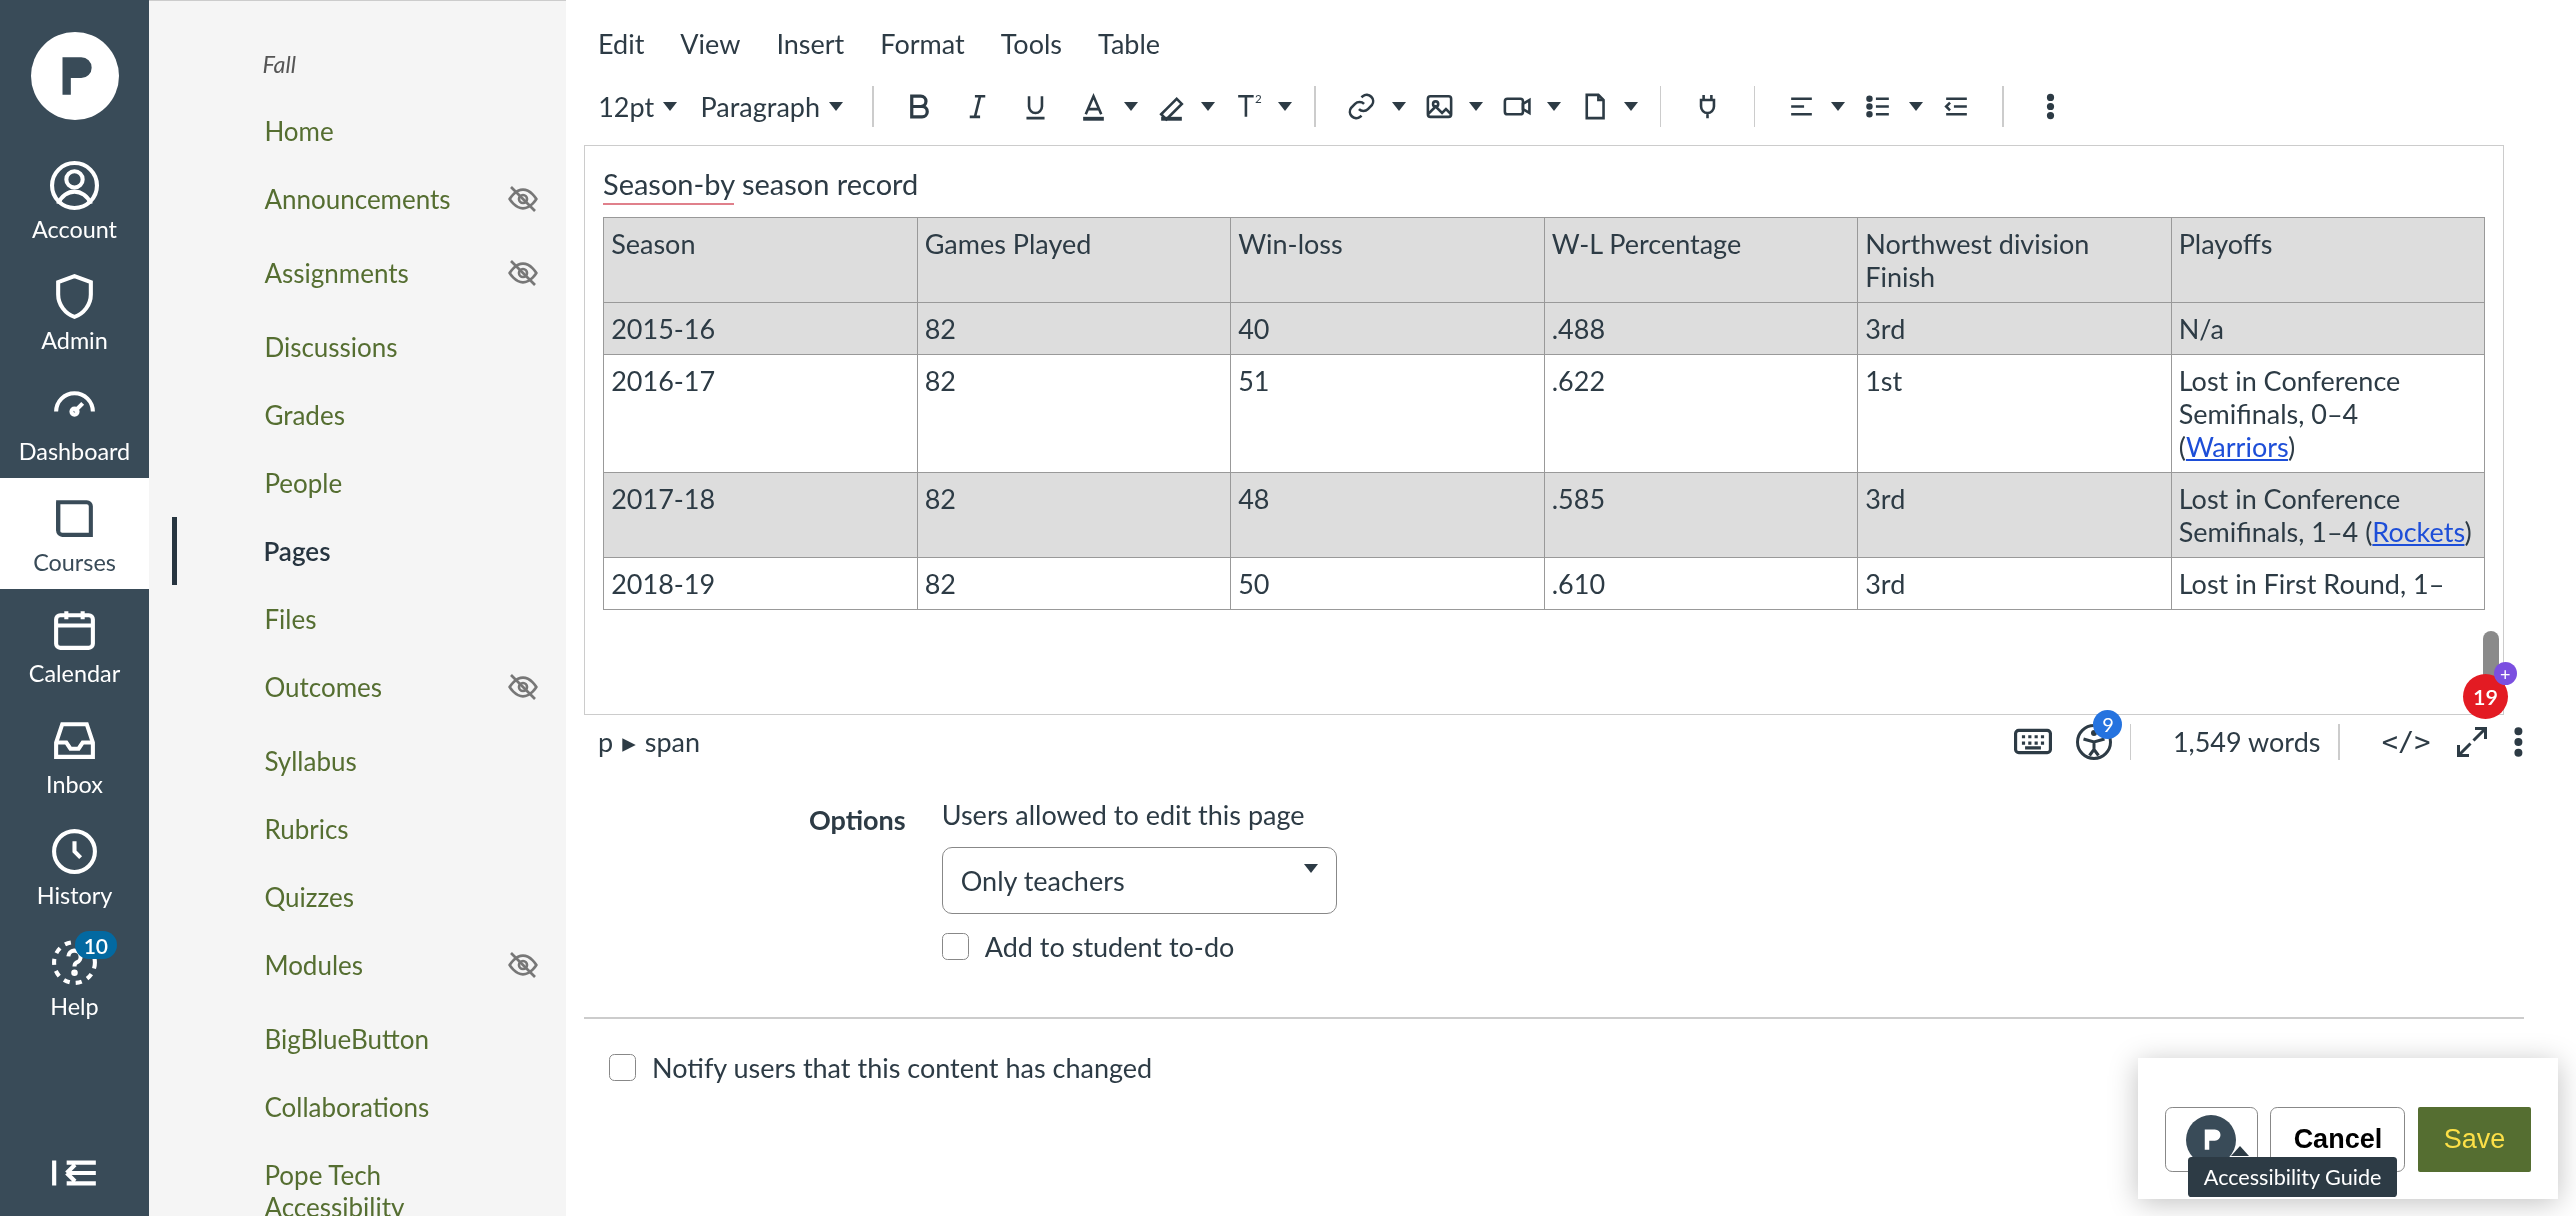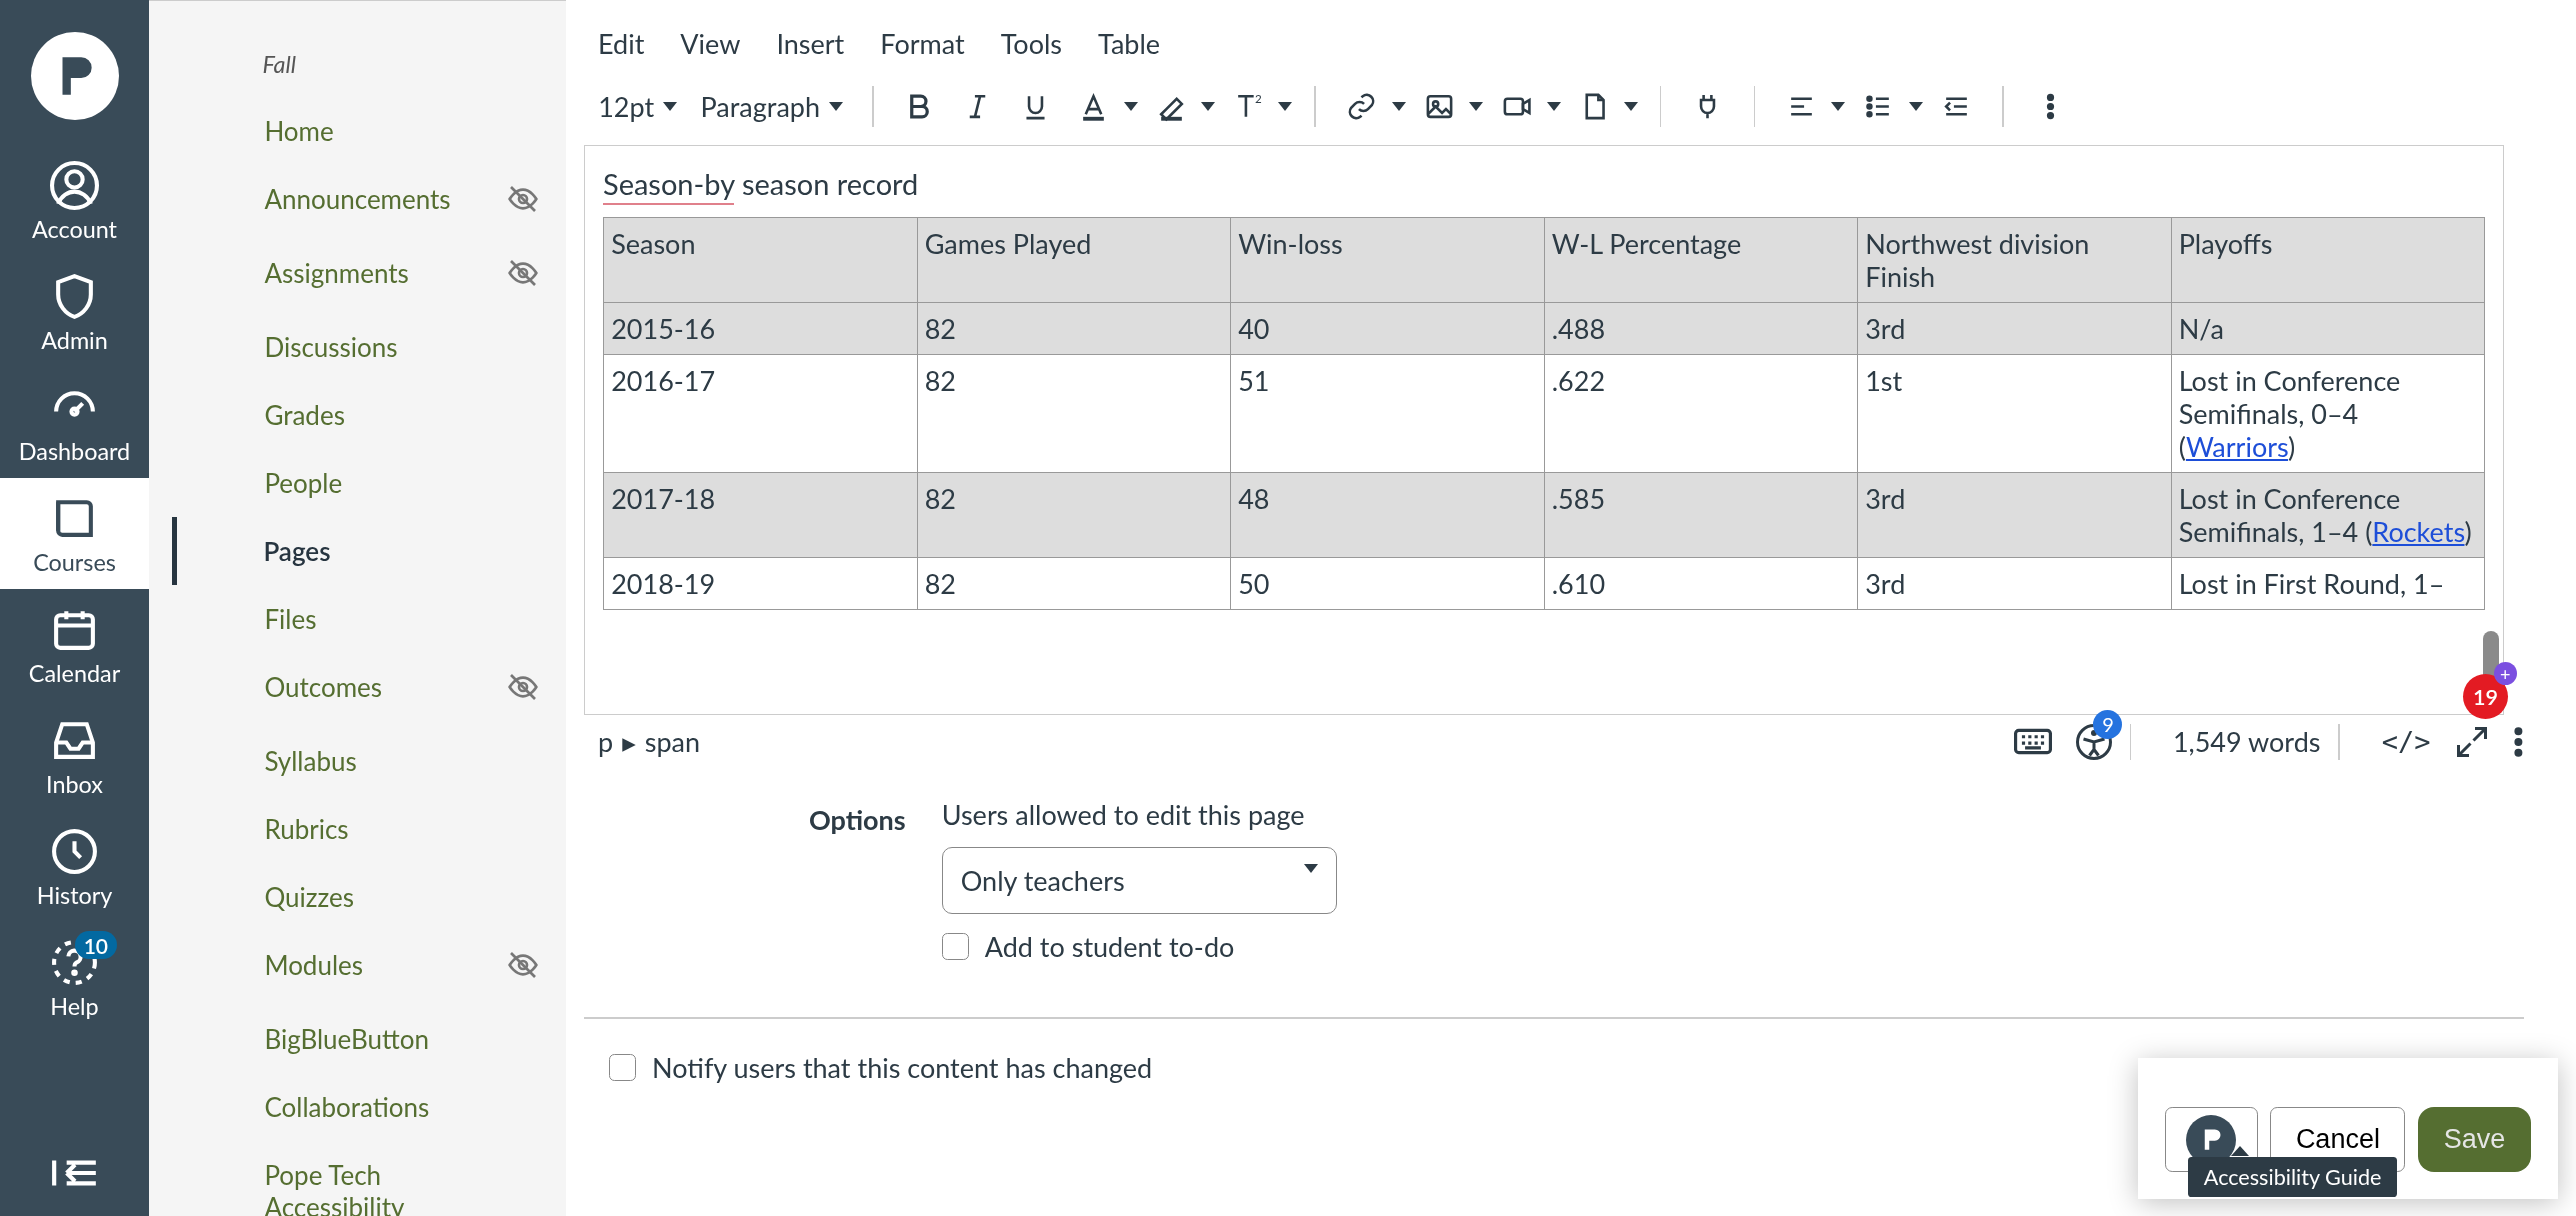--- a/index.html
+++ b/index.html
@@ -72,22 +72,22 @@
 
 .divider { height: 1.8px; background: #ccc; margin: 36px 52px 0 18px; }
 
 
 .notify-row { display:flex; align-items:center; padding: 32px 0 0 43px; gap: 16px; font-size:27px; color:#2D3B45;}
 
 
 .action-panel { position: absolute; right: 18px; bottom: 18px; background:#fff; box-shadow: 0 3.6px 27px rgba(0,0,0,0.25); padding: 49px 27px 27px; display:flex; gap: 12.6px; align-items:center;}
 .action-panel .pope { width:93px; height:65px; border:1.8px solid #888; border-radius:7.2px; background:#fff; display:flex; align-items:center; justify-content:center; cursor:pointer; position:relative;}
 .action-panel .pope .circ { width:50px; height:50px; background:#394B58; border-radius:50%; display:flex; align-items:center; justify-content:center;}
-.action-panel .btn-cancel { width:135px; height:65px; border:1.8px solid #888; border-radius:7.2px; background:#fff; font-size:27px; cursor:pointer;}
-.action-panel .btn-save { width:113px; height:65px; border-radius:16px; background:#556E31; color:#e5e5e5; font-size:27px; border:none; cursor:pointer;}
+.action-panel .btn-cancel { width:135px; height:65px; border:1.8px solid #888; border-radius:7.2px; background:#fff; font-size:27px; cursor:pointer;font-weight:bold;}
+.action-panel .btn-save { width:113px; height:65px; border-radius:2px; background:#556E31; color:#fde047; font-size:27px; border:none; cursor:pointer;}
 .tooltip { position:absolute; left:50px; bottom:1.8px; background:#2D3B45; color:#fff; padding: 7.2px 16px; font-size:21.6px; border-radius:3.6px; white-space:nowrap;}
 .tooltip::before { content:""; position:absolute; top:-10.8px; left:43px; border-left:9px solid transparent; border-right:9px solid transparent; border-bottom:10.8px solid #2D3B45;}
 
 
 .float-badge { position:absolute; right:68px; top:674px; width:45px; height:45px; background:#E31B23; border-radius:50%; color:#fff; display:flex; align-items:center; justify-content:center; font-size:21.6px; font-weight:600; z-index:50;}
 .float-plus { position:absolute; right:59px; top:662px; width:23.4px; height:23.4px; background:#7B4FE0; border-radius:50%; color:#fff; display:flex; align-items:center; justify-content:center; font-size:18px; z-index:51;}
 
 svg { fill: none; stroke: currentColor; stroke-width: 2; }
 </style>
 </head>

